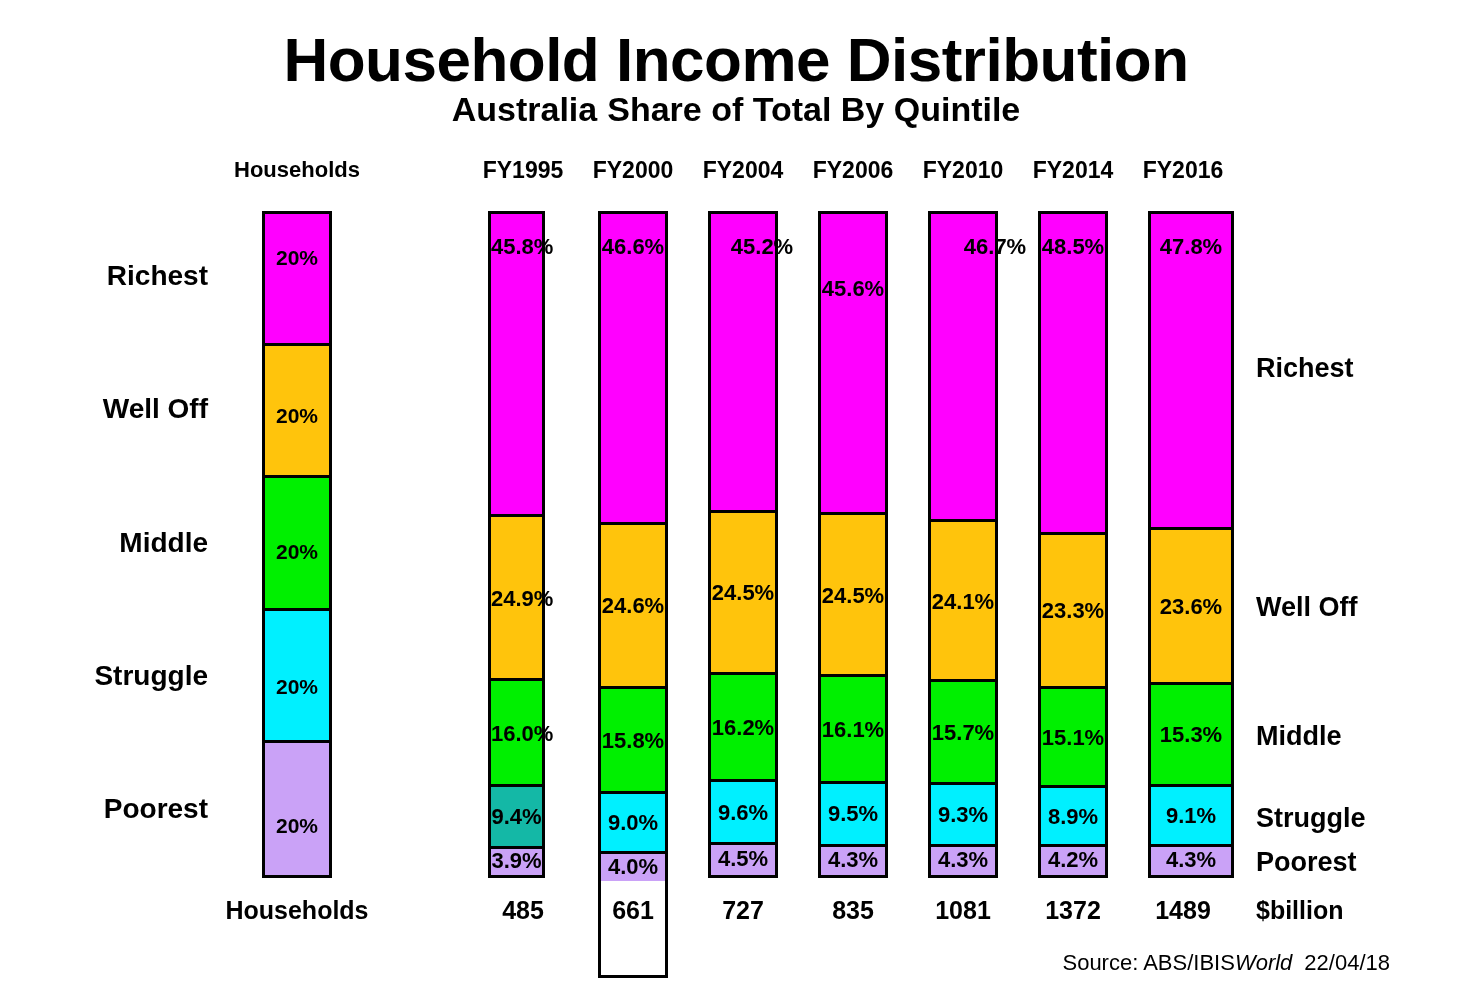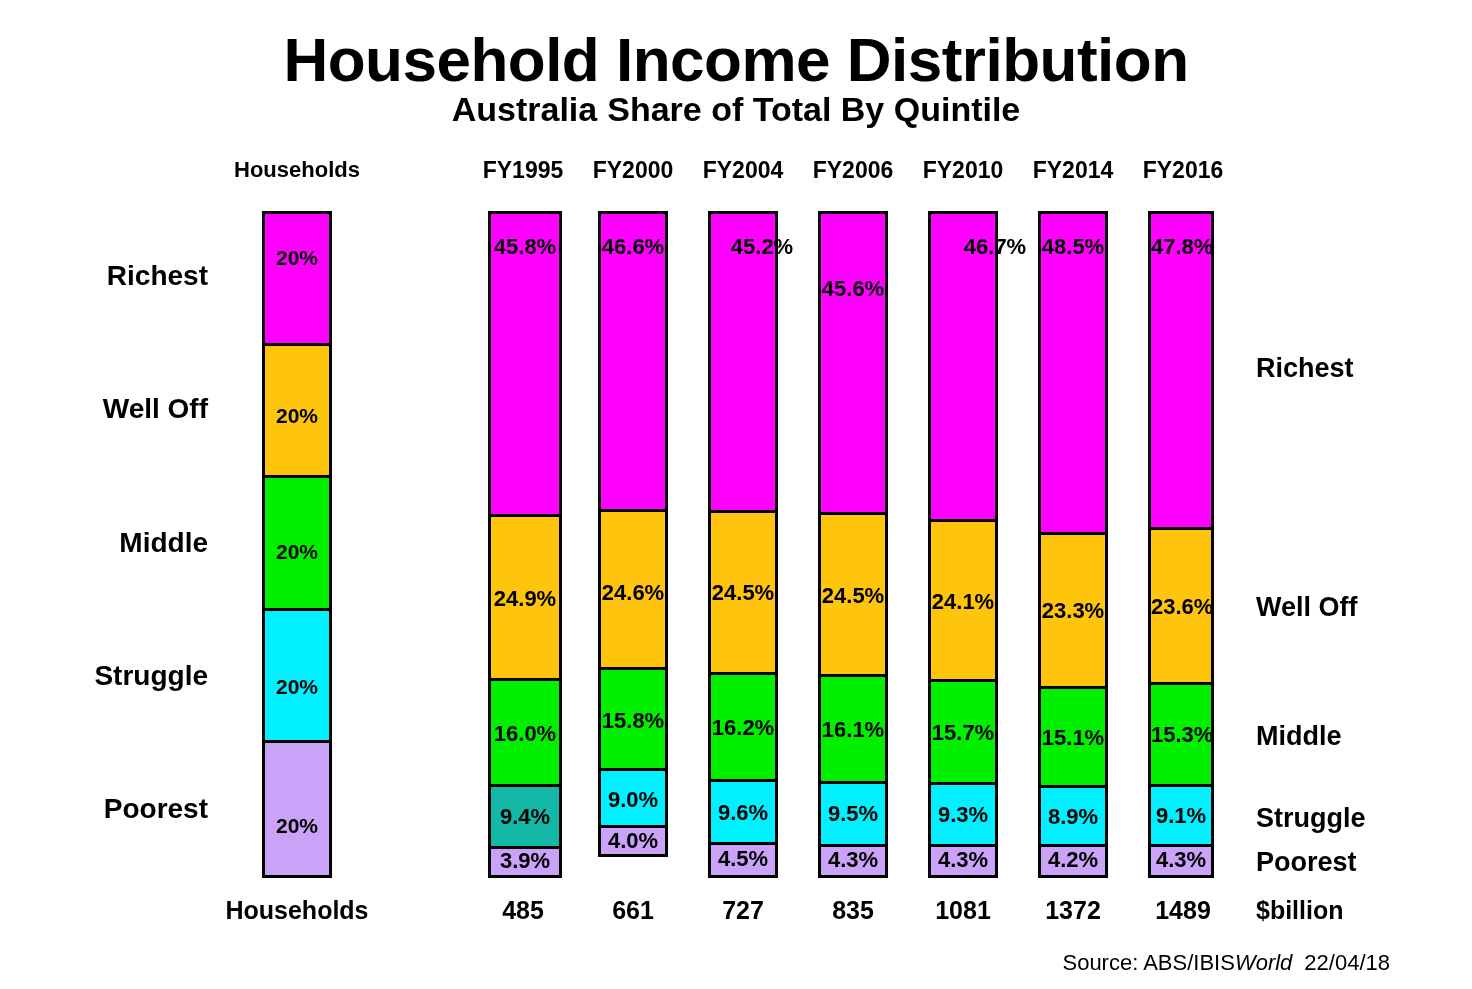--- a/index.html
+++ b/index.html
@@ -202,38 +202,38 @@
         <div class="seg" style="height: 133.4px; background: rgb(0, 240, 255);">
           <span class="seg-label small" style="top: 65.038px;">20%</span>
         </div>
         <div class="seg" style="height: 133.4px; background: rgb(202, 162, 247);">
           <span class="seg-label small" style="top: 71.708px;">20%</span>
         </div>
       </div>
     </div>
 
   <div id="bars-host">
-      <div class="bar" style="left: 488px; top: 211px; width: 74px; height: 667px;">
+      <div class="bar" style="left: 488px; top: 211px; width: 57px; height: 667px;">
         <div class="seg" style="height: 305.486px; background: rgb(255, 0, 255);">
           <span class="seg-label" style="top: 22px;">45.8%</span>
         </div>
         <div class="seg" style="height: 166.083px; background: rgb(255, 196, 12);">
           <span class="seg-label" style="top: 71.0415px;">24.9%</span>
         </div>
         <div class="seg" style="height: 106.72px; background: rgb(0, 240, 0);">
           <span class="seg-label" style="top: 41.36px;">16.0%</span>
         </div>
         <div class="seg" style="height: 62.698px; background: #14b8a6;">
           <span class="seg-label" style="top: 19.349px;">9.4%</span>
         </div>
         <div class="seg" style="height: 26.013px; background: rgb(202, 162, 247);">
           <span class="seg-label" style="top: 1.0065px;">3.9%</span>
         </div>
       </div>
-      <div class="bar" style="left: 598px; top: 211px; width: 70px; height: 646px;">
+      <div class="bar" style="left: 598px; top: 211px; width: 70px; height: 767px;">
         <div class="seg" style="height: 310.822px; background: rgb(255, 0, 255);">
           <span class="seg-label" style="top: 22px;">46.6%</span>
         </div>
         <div class="seg" style="height: 164.082px; background: rgb(255, 196, 12);">
           <span class="seg-label" style="top: 70.041px;">24.6%</span>
         </div>
         <div class="seg" style="height: 105.386px; background: rgb(0, 240, 0);">
           <span class="seg-label" style="top: 40.693px;">15.8%</span>
         </div>
         <div class="seg" style="height: 60.03px; background: rgb(0, 240, 255);">
@@ -304,21 +304,21 @@
         <div class="seg" style="height: 100.717px; background: rgb(0, 240, 0);">
           <span class="seg-label" style="top: 38.3585px;">15.1%</span>
         </div>
         <div class="seg" style="height: 59.363px; background: rgb(0, 240, 255);">
           <span class="seg-label" style="top: 17.6815px;">8.9%</span>
         </div>
         <div class="seg" style="height: 28.014px; background: rgb(202, 162, 247);">
           <span class="seg-label" style="top: 2.007px;">4.2%</span>
         </div>
       </div>
-      <div class="bar" style="left: 1148px; top: 211px; width: 66px; height: 667px;">
+      <div class="bar" style="left: 1148px; top: 211px; width: 86px; height: 667px;">
         <div class="seg" style="height: 318.826px; background: rgb(255, 0, 255);">
           <span class="seg-label" style="top: 22px;">47.8%</span>
         </div>
         <div class="seg" style="height: 157.412px; background: rgb(255, 196, 12);">
           <span class="seg-label" style="top: 66.706px;">23.6%</span>
         </div>
         <div class="seg" style="height: 102.051px; background: rgb(0, 240, 0);">
           <span class="seg-label" style="top: 39.0255px;">15.3%</span>
         </div>
         <div class="seg" style="height: 60.697px; background: rgb(0, 240, 255);">

